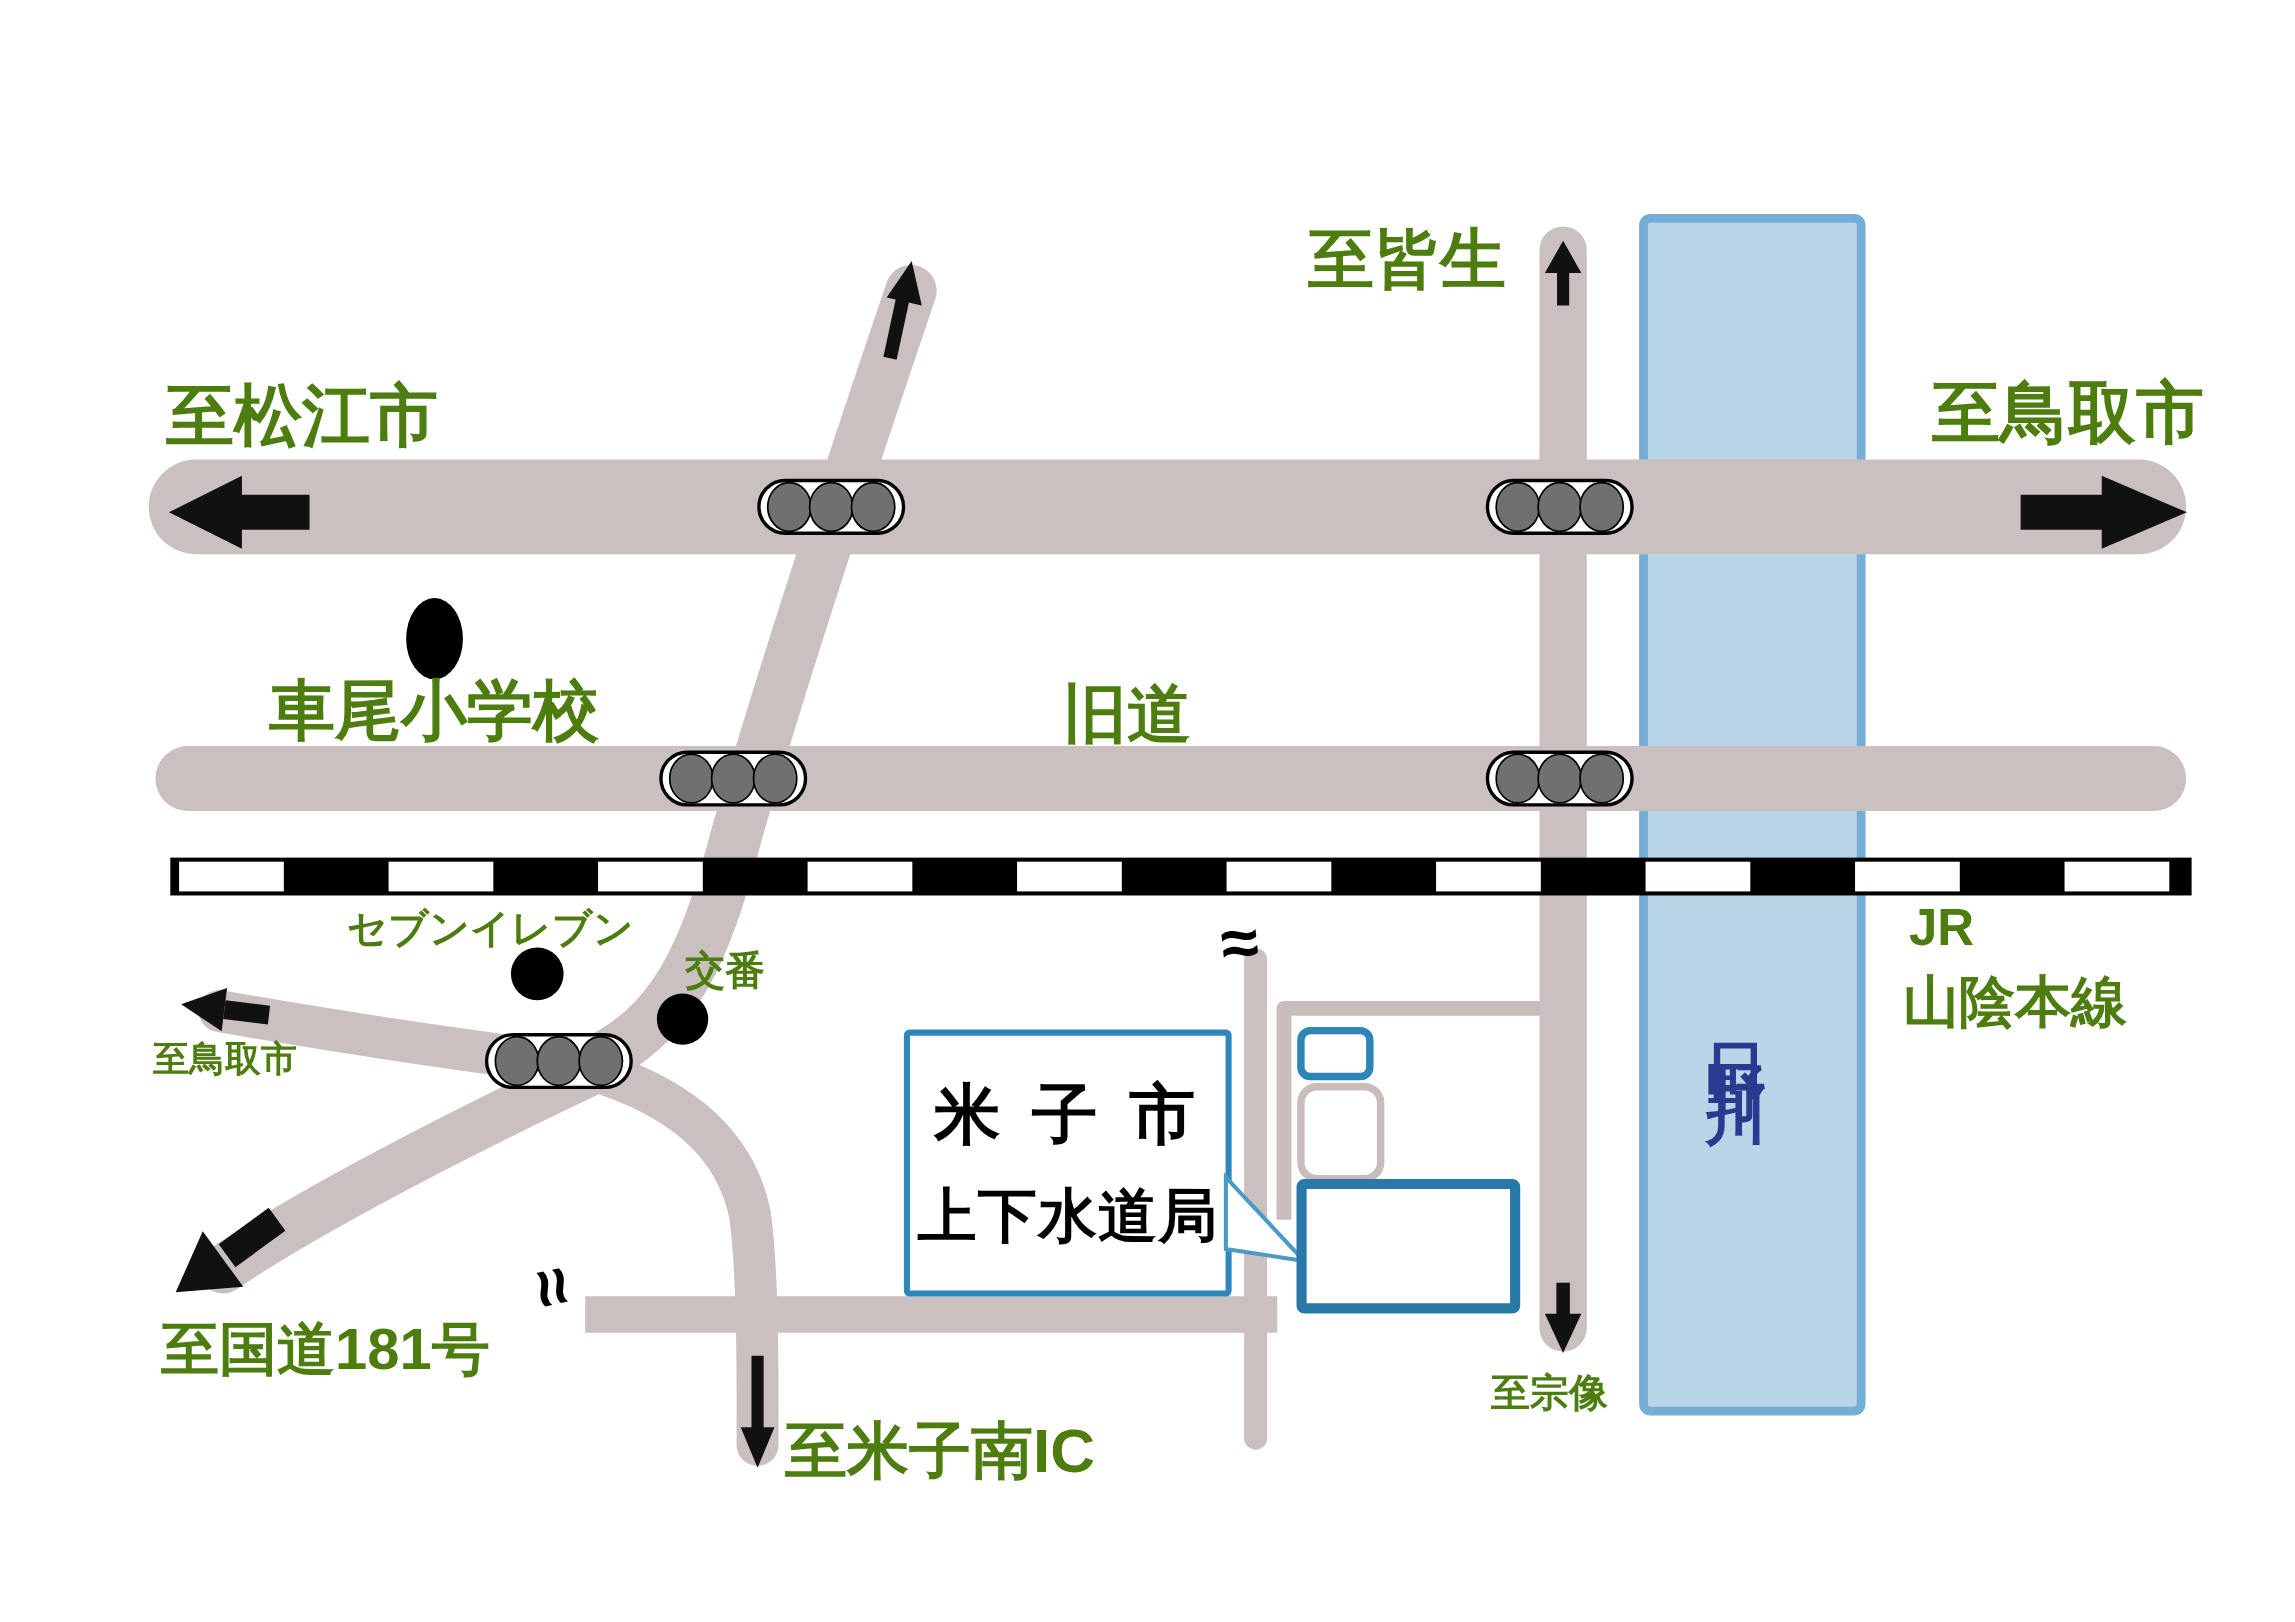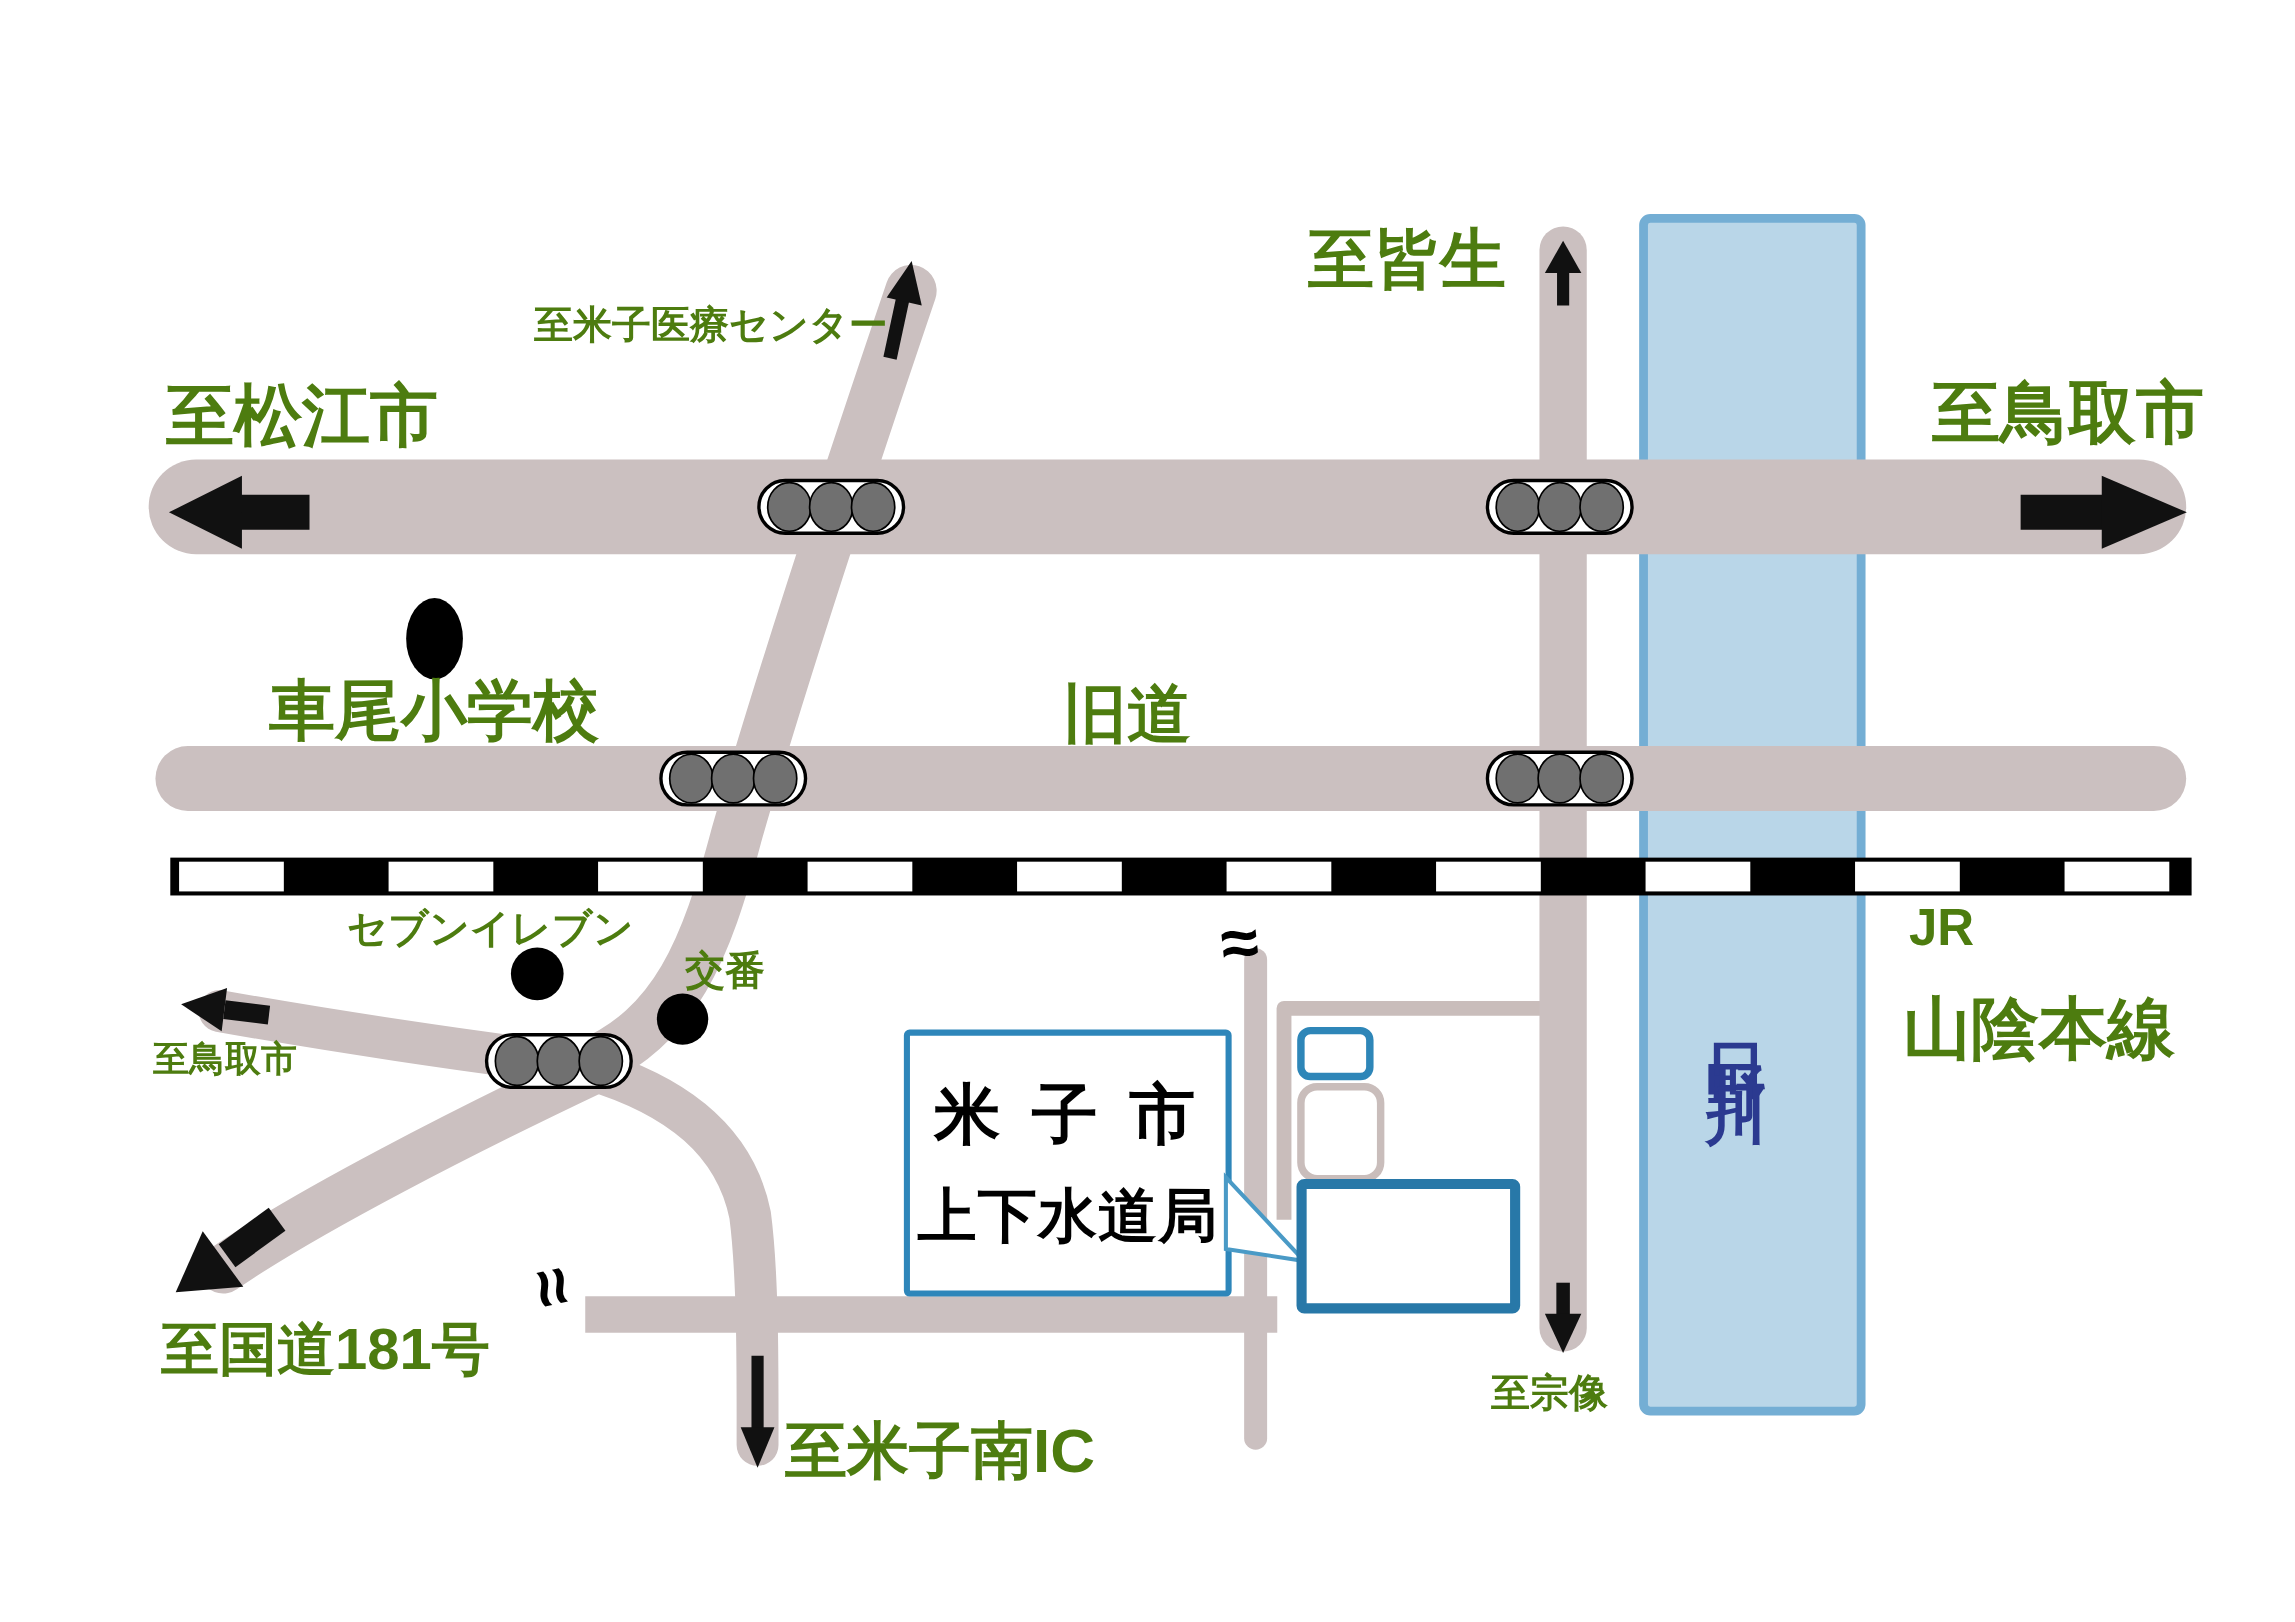--- a/index.html
+++ b/index.html
@@ -120,31 +120,30 @@
       <polygon points="360,1904 300,1822 260,1912" fill="#111"></polygon>
     </g>
   </svg>
 
   <div class="wave" style="left:1221px;top:903px;font-size:68px;transform:rotate(-6deg);position:absolute;">≈</div>
   <div class="wave" style="left:535px;top:1248px;font-size:68px;transform:rotate(78deg);position:absolute;">≈</div>
 
   <div class="lbl w7" style="left:1932px;top:376px;font-size:68px;">至鳥取市</div>
   <div class="lbl w7" style="left:166px;top:379px;font-size:68px;">至松江市</div>
   <div class="lbl w7" style="left:1308px;top:224px;font-size:66px;">至皆生</div>
-  <div class="lbl w6" style="left:534px;top:304px;font-size:39px;">至米子医療センター</div>
   <div class="lbl w7" style="left:269px;top:675px;font-size:66px;">車尾小学校</div>
   <div class="lbl w7" style="left:1063px;top:680px;font-size:64px;">旧道</div>
   <div class="lbl w6" style="left:347px;top:907px;font-size:40px;">セブンイレブン</div>
   <div class="lbl w6" style="left:685px;top:949px;font-size:40px;">交番</div>
   <div class="lbl w6" style="left:153px;top:1040px;font-size:36px;">至鳥取市</div>
   <div class="lbl w7" style="left:161px;top:1318px;font-size:58px;">至国道181号</div>
   <div class="lbl w7" style="left:785px;top:1418px;font-size:62px;">至米子南IC</div>
   <div class="lbl w6" style="left:1491px;top:1372px;font-size:39px;">至宗像</div>
   <div class="lbl w6" style="left:1909px;top:900px;font-size:51px;">JR</div>
-  <div class="lbl w6" style="left:1903px;top:992px;font-size:68px;">山陰本線</div>
+  <div class="lbl w6" style="left:1903px;top:972px;font-size:56px;">山陰本線</div>
   <div class="lbl w7 river-name" style="left:1702px;top:995px;font-size:62px;">日野川</div>
 
   <div class="office-box">
     <div class="office-l1">米 子 市</div>
     <div class="office-l2">上下水道局</div>
   </div>
 
 </div>
 
 

